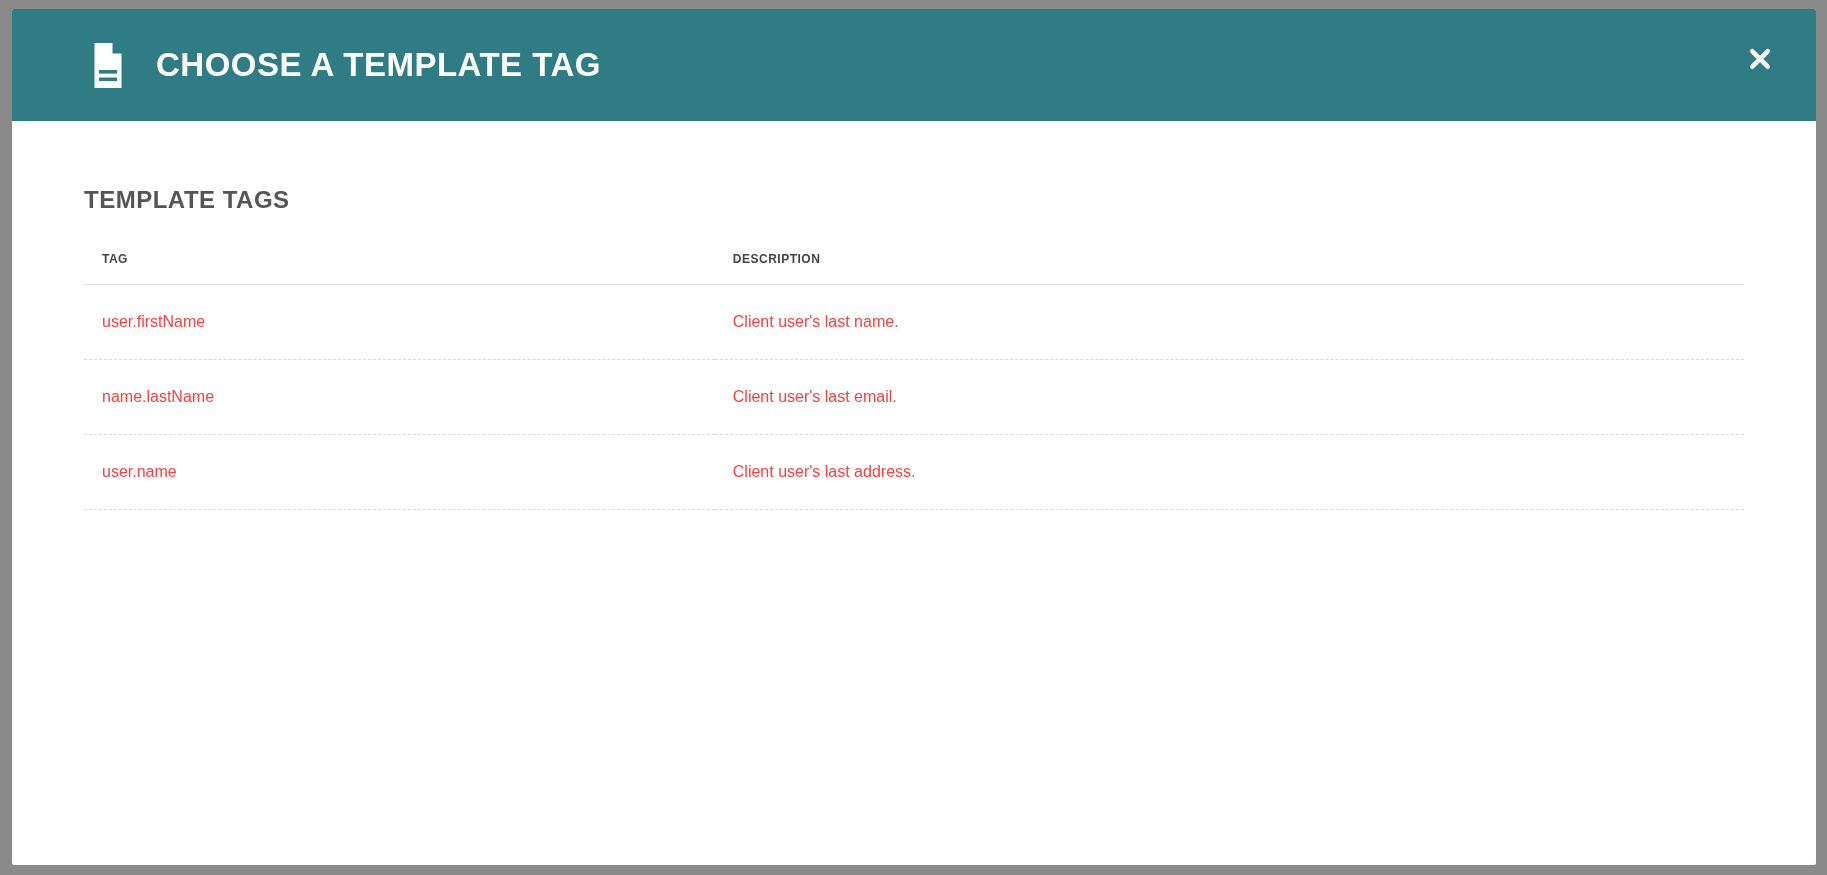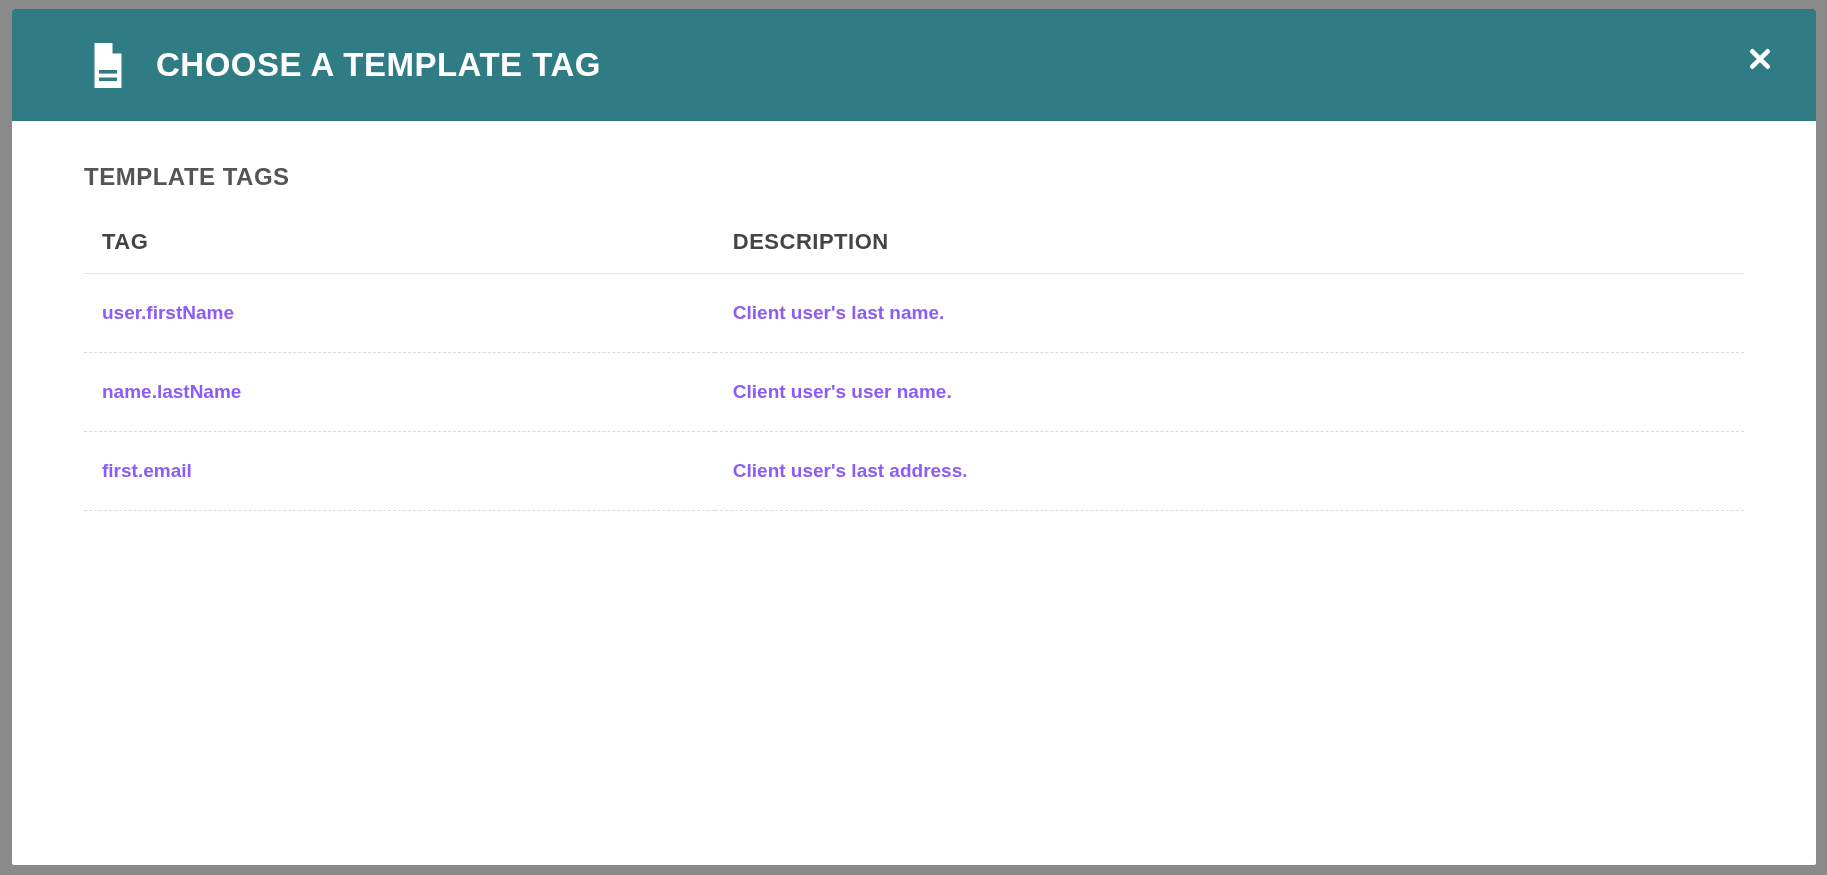--- a/index.html
+++ b/index.html
@@ -18,20 +18,21 @@
       position: absolute;
       top: 9px;
       left: 12px;
       right: 11px;
       bottom: 10px;
       background: #ffffff;
       display: flex;
       flex-direction: column;
       border-radius: 2px;
       overflow: hidden;
+      gap: 23px;
     }
     .modal-header {
       background: #2f7c84;
       color: #ffffff;
       padding: 34px 54px 34px 78px;
       display: flex;
       align-items: center;
       position: relative;
       min-height: 110px;
     }
@@ -70,32 +71,31 @@
       margin-bottom: 20px;
     }
     table.tags {
       width: 100%;
       border-collapse: collapse;
     }
     table.tags thead th {
       text-align: left;
       font-weight: 600;
       color: #444;
-      font-size: 22px;
+      font-size: 12px;
       letter-spacing: 0.5px;
       padding: 18px 18px;
       border-bottom: 1px solid #e3e3e3;
     }
     table.tags thead th:first-child { width: 38%; }
     table.tags tbody td {
       padding: 28px 18px;
-      font-size: 19px;
-      color: #8b5cf6;
+      font-size: 16px;
+      color: #ef4444;
       border-bottom: 1px dashed #d9d9d9;
-      font-weight: bold;
     }
     table.tags tbody tr { cursor: pointer; }
   </style>
 </head>
 <body>
 
 <div class="backdrop">
   <div class="modal">
     <div class="modal-header">
       <span class="title-icon">
@@ -125,23 +125,23 @@
             <th>DESCRIPTION</th>
           </tr>
         </thead>
         <tbody>
           <tr>
             <td>user.firstName</td>
             <td>Client user's last name.</td>
           </tr>
           <tr>
             <td>name.lastName</td>
-            <td>Client user's user name.</td>
+            <td>Client user's last email.</td>
           </tr>
           <tr>
-            <td>first.email</td>
+            <td>user.name</td>
             <td>Client user's last address.</td>
           </tr>
         </tbody>
       </table>
     </div>
   </div>
 </div>
 
 </body></html>

